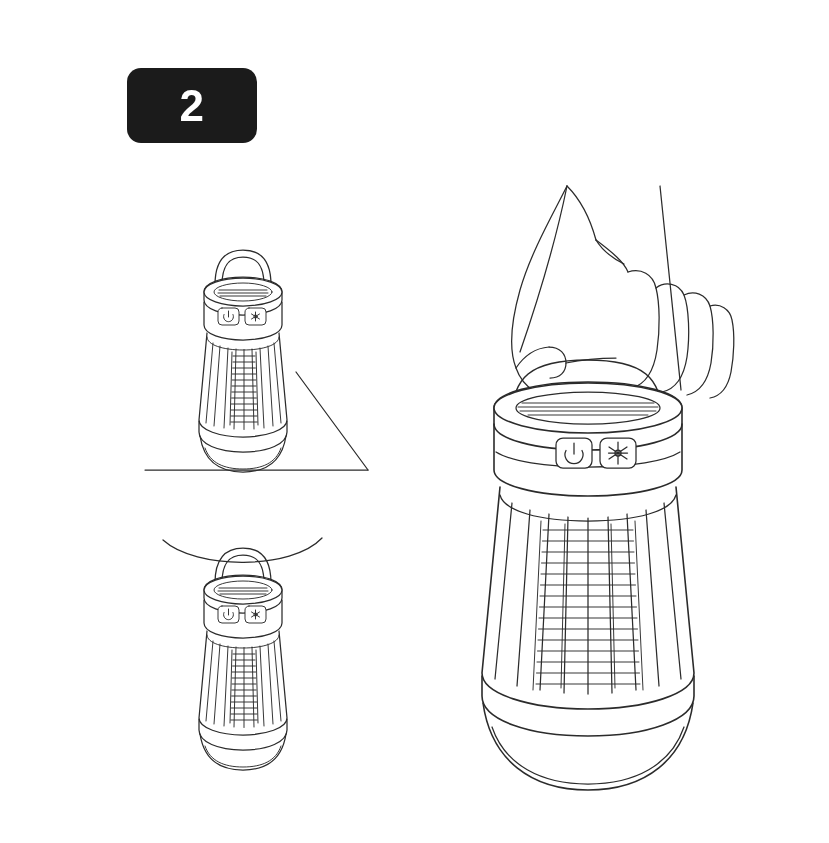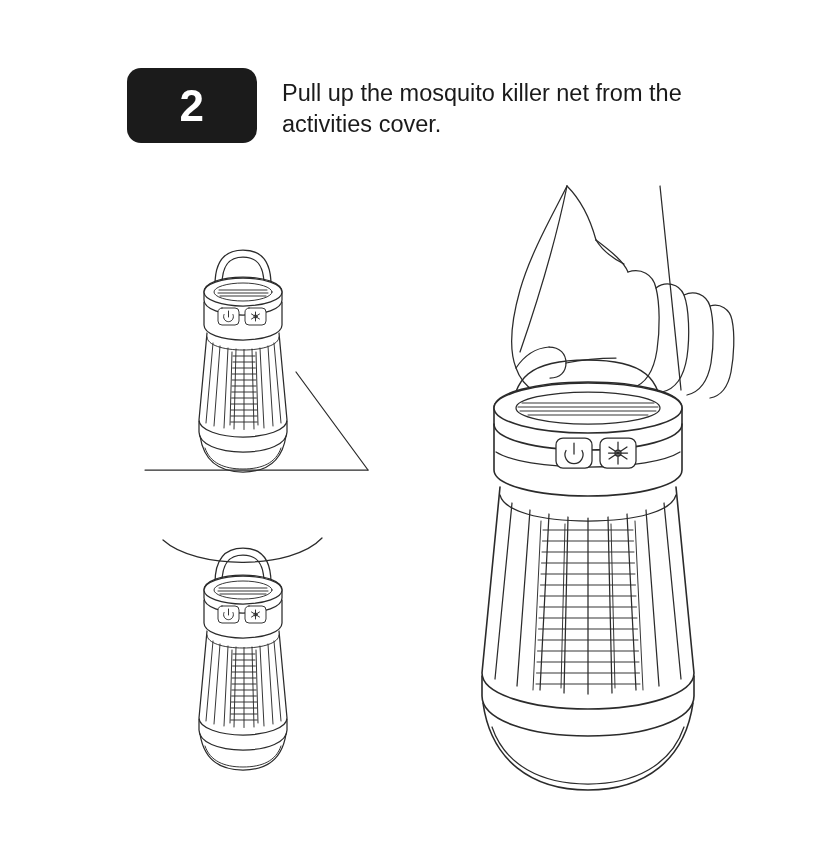--- a/index.html
+++ b/index.html
@@ -71,21 +71,20 @@
   .w09 { stroke-width: 0.95; }
   .fillw { fill: #ffffff; }
 </style>
 </head>
 <body>
 
 <div class="step-header">
   <div class="step-badge">
     <span class="step-badge-number">2</span>
   </div>
-  <div class="step-text">Pull up the mosquito killer net from the activities cover.</div>
 </div>
 
 <div class="stage">
 <svg width="829" height="843" viewBox="0 0 829 843" xmlns="http://www.w3.org/2000/svg">
 
   <g>
 
     <path class="ln w12" d="M215 285 C215 259 226 250 243 250 C260 250 271 259 271 285"></path>
     <path class="ln w12" d="M222 285 C222 264 230 257 243 257 C256 257 264 264 264 285"></path>
 

